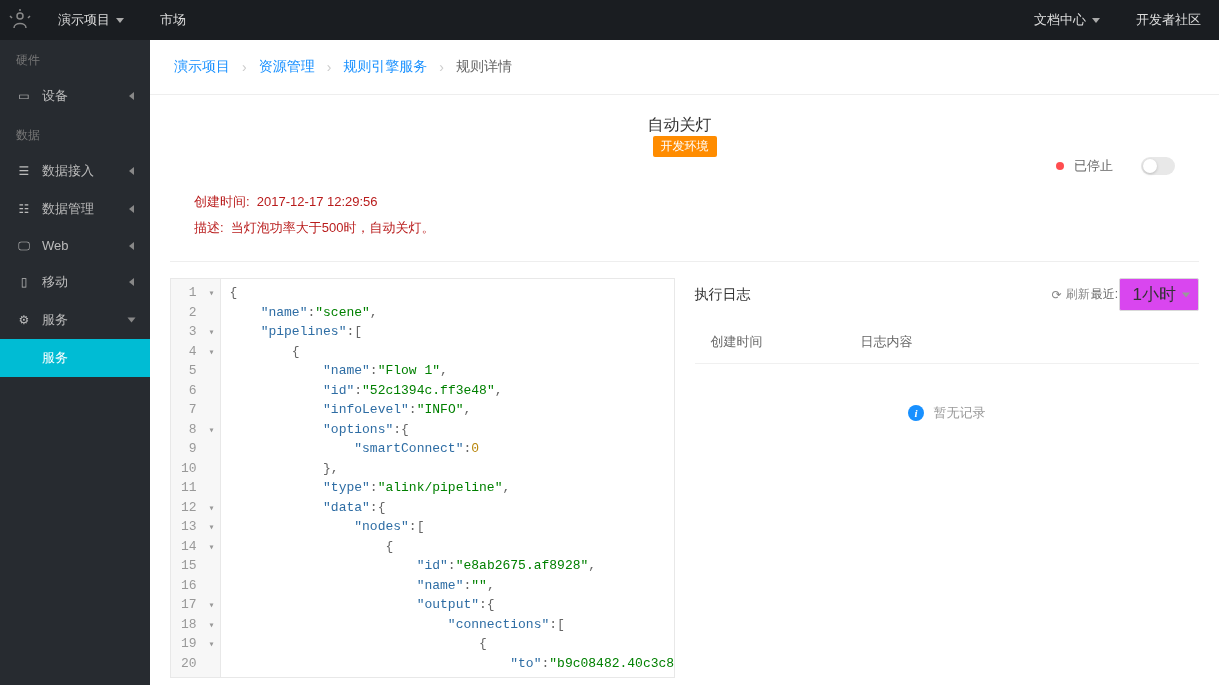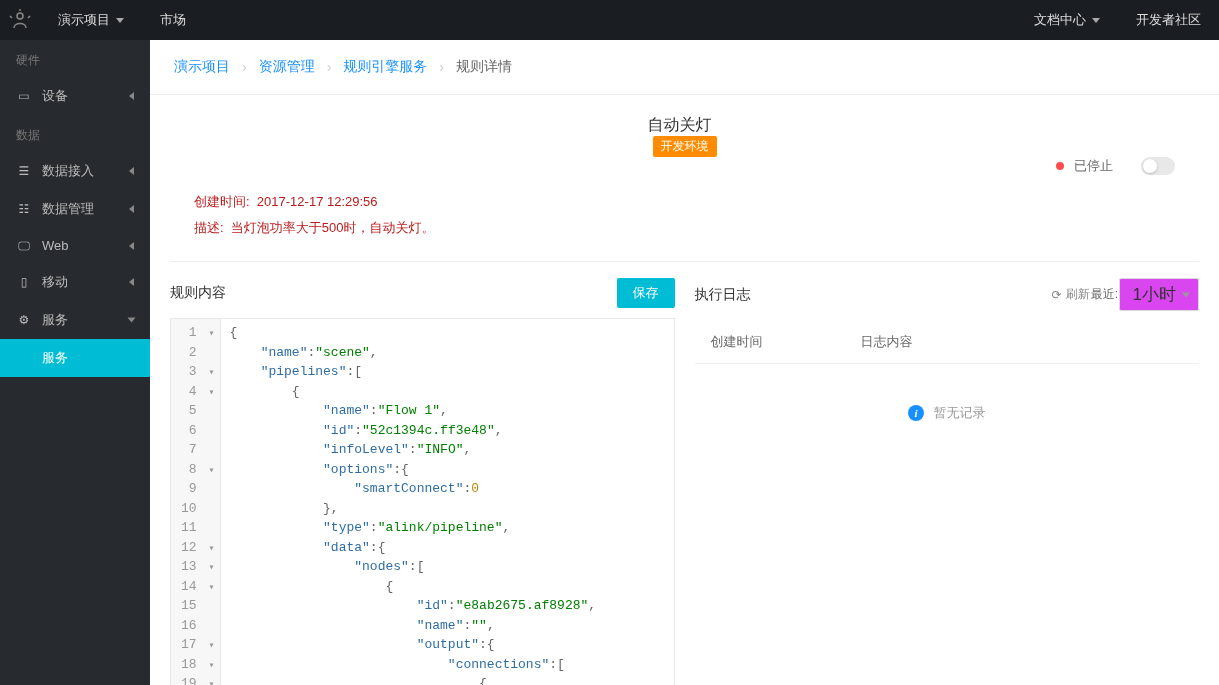--- a/index.html
+++ b/index.html
@@ -183,24 +183,20 @@
           <div>
             <span>描述:</span>&nbsp;
             <span>当灯泡功率大于500时，自动关灯。</span>
           </div>
         </div>
       </div>
 
       <div class="panels">
 
         <div class="panel-left">
-          <div class="panel-header">
-            <span class="panel-title">规则内容</span>
-            <button class="save-btn">保存</button>
-          </div>
           <div class="editor">
             <div class="gutter" id="gutter">
                 <div class="gutter-line">1 <span class="fold">▾</span></div>
                 <div class="gutter-line">2 <span class="fold">&nbsp;</span></div>
                 <div class="gutter-line">3 <span class="fold">▾</span></div>
                 <div class="gutter-line">4 <span class="fold">▾</span></div>
                 <div class="gutter-line">5 <span class="fold">&nbsp;</span></div>
                 <div class="gutter-line">6 <span class="fold">&nbsp;</span></div>
                 <div class="gutter-line">7 <span class="fold">&nbsp;</span></div>
                 <div class="gutter-line">8 <span class="fold">▾</span></div>

